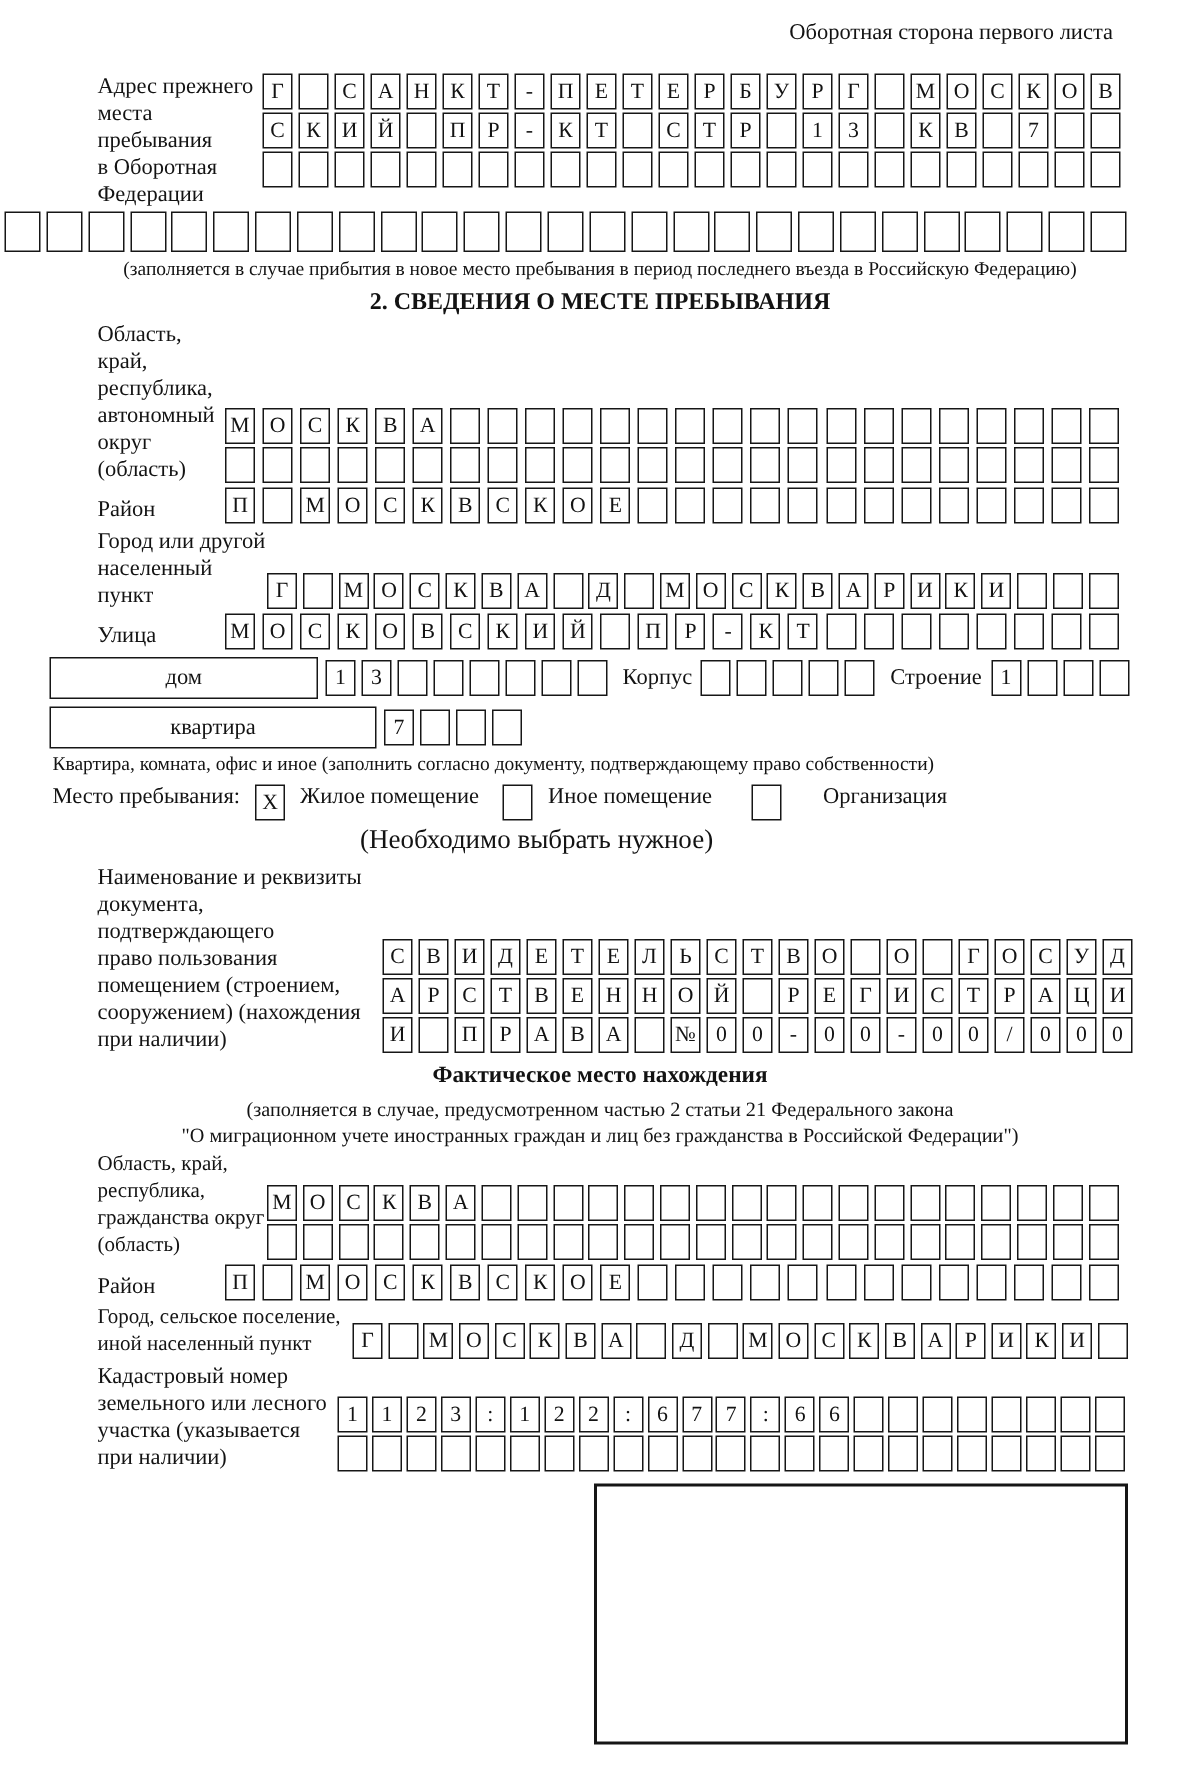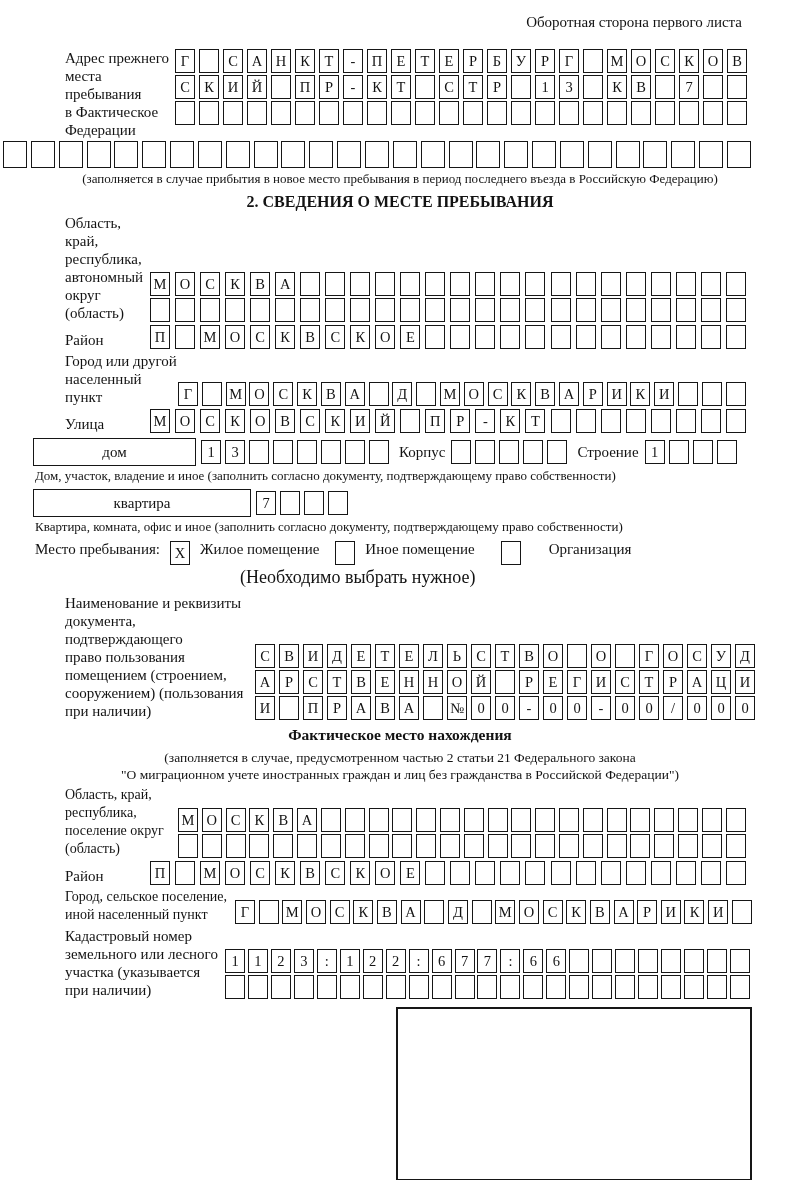--- a/index.html
+++ b/index.html
@@ -36,21 +36,21 @@
   .w596 { width:596px; }
   .w568 { width:568px; }
   .w500 { width:500px; }
   .w517 { width:517px; }
   .w525 { width:525px; }
   .house-row { display:flex; align-items:center; margin:5px 0 0 33px; }
   .rect {
     border:1.6px solid #161616; height:28px;
     display:flex; align-items:center; justify-content:center; font-size:15px;
   }
-  .rect-dom { width:163px; margin-right:5px; }
+  .rect-dom { width:179px; margin-right:5px; }
   .rect-kv  { width:218px; margin-right:5px; }
   .inline-lab { font-size:15px; margin:0 6px 0 10px; }
   .note-l { margin:2px 0 0 35px; font-size:13px; }
   .stay-row { display:flex; align-items:flex-start; margin:6px 0 0 35px; font-size:15px; }
   .stay-row .box { margin:0 10px 0 10px; }
   .stay-note { margin:2px 0 0 240px; font-size:18px; }
   .doc-field { margin-top:6px; }
   .fmn-title { margin-top:6px; text-align:center; font-weight:bold; font-size:15.5px; }
   .fmn-note { text-align:center; font-size:13.5px; line-height:17px; }
   .fmn-note-1 { margin-top:5px; }
@@ -60,21 +60,21 @@
 <body>
 
 <div>
 
   <div class="top-note">Оборотная сторона первого листа</div>
 
   <div class="addr-block">
     <div class="addr-label lbl">
       <div>Адрес прежнего</div>
       <div>места пребывания</div>
-      <div>в Фактическое</div>
+      <div>в Оборотная</div>
       <div>Федерации</div>
     </div>
     <div class="rows-col">
       <div class="cellrow w572">
           <span class="box">Г</span>
           <span class="box"></span>
           <span class="box">С</span>
           <span class="box">А</span>
           <span class="box">Н</span>
           <span class="box">К</span>
@@ -361,21 +361,20 @@
         <span class="box"></span>
       </div>
     <div class="inline-lab">Строение</div>
     <div class="gaprow">
         <span class="box">1</span>
         <span class="box"></span>
         <span class="box"></span>
         <span class="box"></span>
       </div>
   </div>
-  <div class="note-l">Дом, участок, владение и иное (заполнить согласно документу, подтверждающему право собственности)</div>
 
   <div class="house-row">
     <div class="rect rect-kv">квартира</div>
     <div class="gaprow">
         <span class="box">7</span>
         <span class="box"></span>
         <span class="box"></span>
         <span class="box"></span>
       </div>
   </div>
@@ -391,21 +390,21 @@
     <span style="margin-left:18px">Организация</span>
   </div>
   <div class="stay-note">(Необходимо выбрать нужное)</div>
 
   <div class="field doc-field">
     <div class="lab190 lbl">
       <div>Наименование и реквизиты</div>
       <div>документа, подтверждающего</div>
       <div>право пользования</div>
       <div>помещением (строением,</div>
-      <div>сооружением) (пользования</div>
+      <div>сооружением) (нахождения</div>
       <div>при наличии)</div>
     </div>
     <div class="rows-col">
       <div class="cellrow w500">
           <span class="box">С</span>
           <span class="box">В</span>
           <span class="box">И</span>
           <span class="box">Д</span>
           <span class="box">Е</span>
           <span class="box">Т</span>
@@ -475,21 +474,21 @@
   </div>
 
   <div class="fmn-title">Фактическое место нахождения</div>
   <div class="fmn-note fmn-note-1">(заполняется в случае, предусмотренном частью 2 статьи 21 Федерального закона</div>
   <div class="fmn-note">"О миграционном учете иностранных граждан и лиц без гражданства в Российской Федерации")</div>
 
   <div class="field">
     <div class="lab113 lbl-sm">
       <div>Область, край,</div>
       <div>республика,</div>
-      <div>поселение округ</div>
+      <div>гражданства округ</div>
       <div>(область)</div>
     </div>
     <div class="rows-col">
       <div class="cellrow w568">
           <span class="box">М</span>
           <span class="box">О</span>
           <span class="box">С</span>
           <span class="box">К</span>
           <span class="box">В</span>
           <span class="box">А</span>

